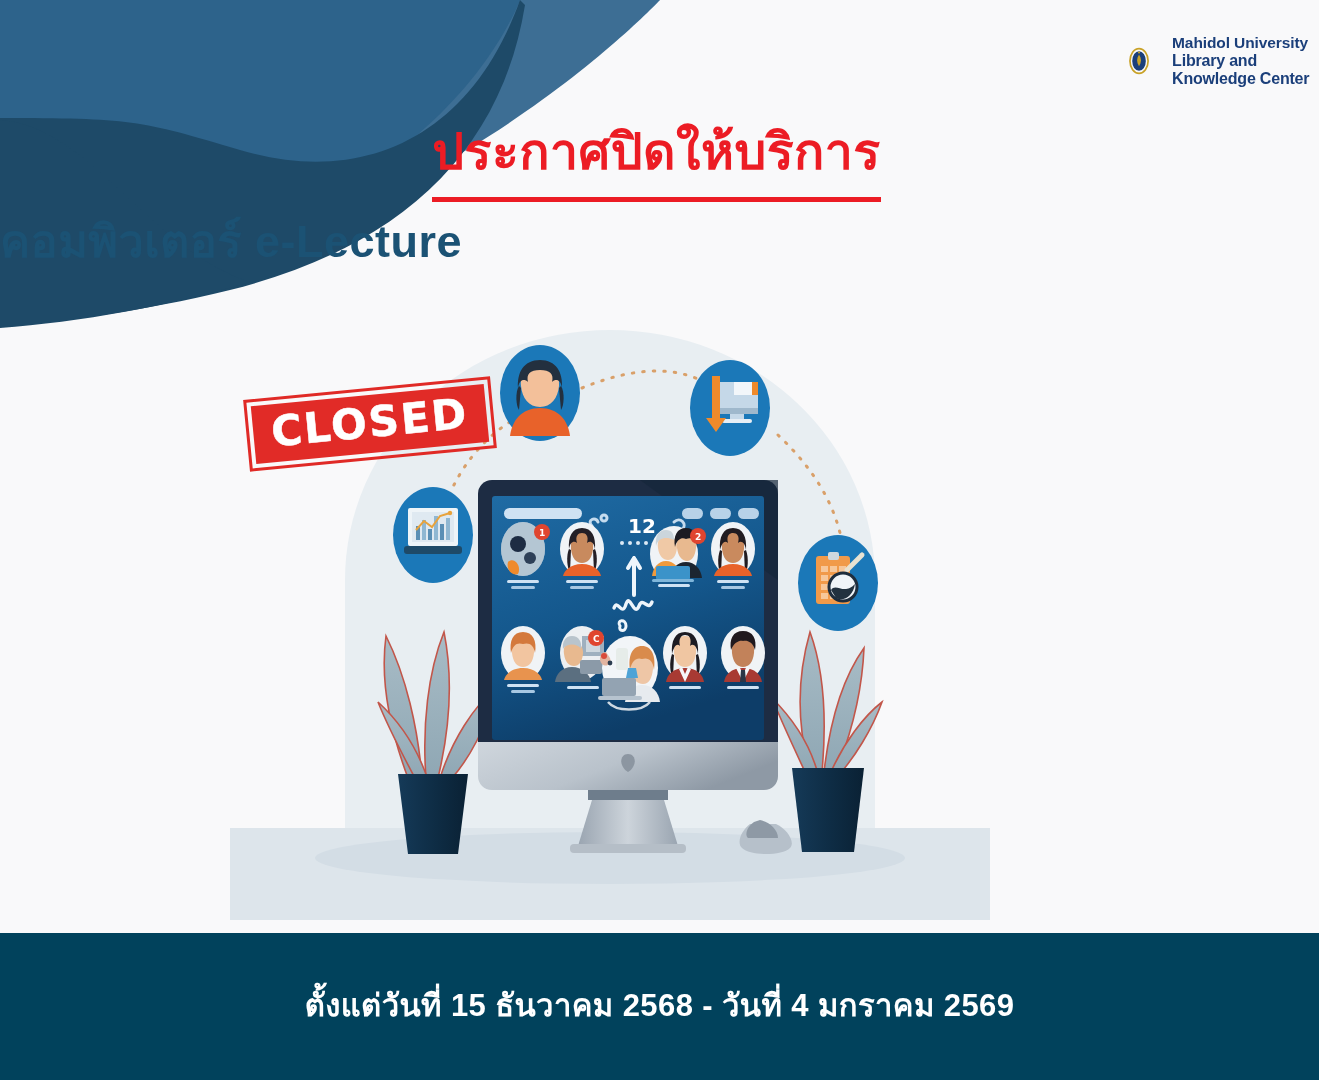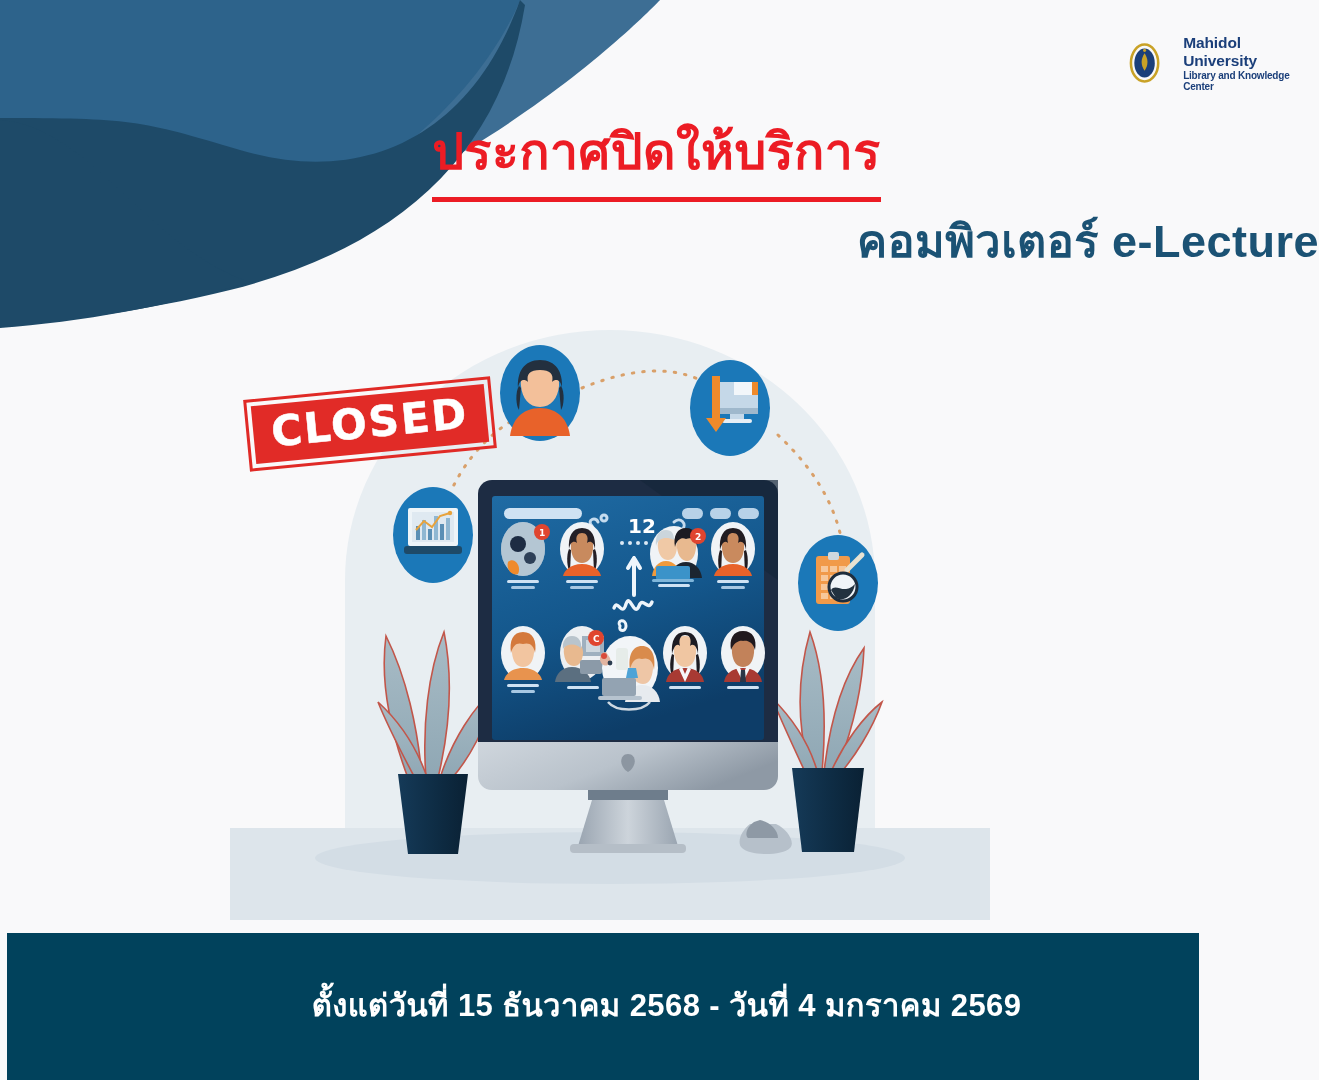--- a/index.html
+++ b/index.html
@@ -19,45 +19,45 @@
   
   #logo-block {
     position:absolute; top:34px; left:1128px;
     display:flex; align-items:center; gap:22px;
   }
   #logo-text { line-height:1.15; }
   #logo-title {
     font-size:15.5px; font-weight:bold; color:#1b3f7a; letter-spacing:-0.1px;
   }
   #logo-sub {
-    font-size:10px; font-weight:bold; color:#1b3f7a; letter-spacing:-0.2px;
+    font-size:16px; font-weight:bold; color:#1b3f7a; letter-spacing:-0.2px;
   }
 
   
   #headline {
     position:absolute; top:112px; left:0; width:1313px;
     text-align:center;
   }
   #headline-text {
     display:inline-block;
     font-size:50px; font-weight:bold; color:#ec1c24;
     letter-spacing:0.5px;
     padding-bottom:6px;
     border-bottom:5px solid #ec1c24;
   }
   #subhead {
     position:absolute; top:205px; left:0; width:1319px;
-    text-align:right;
+    text-align:left;
     font-size:45px; font-weight:bold; color:#1b5274;
     letter-spacing:0.5px;
   }
 
   
   #footer-band {
-    position:absolute; left:7px; top:933px; width:1192px; height:147px;
+    position:absolute; left:0; top:933px; width:1319px; height:147px;
     background:#01425c;
   }
   #footer-text {
     position:absolute; left:0; top:47px; width:1319px;
     text-align:center;
     color:#ffffff; font-size:31px; font-weight:bold; letter-spacing:0.4px;
   }
 
   
   #illustration { position:absolute; left:230px; top:330px; width:760px; height:590px; }

